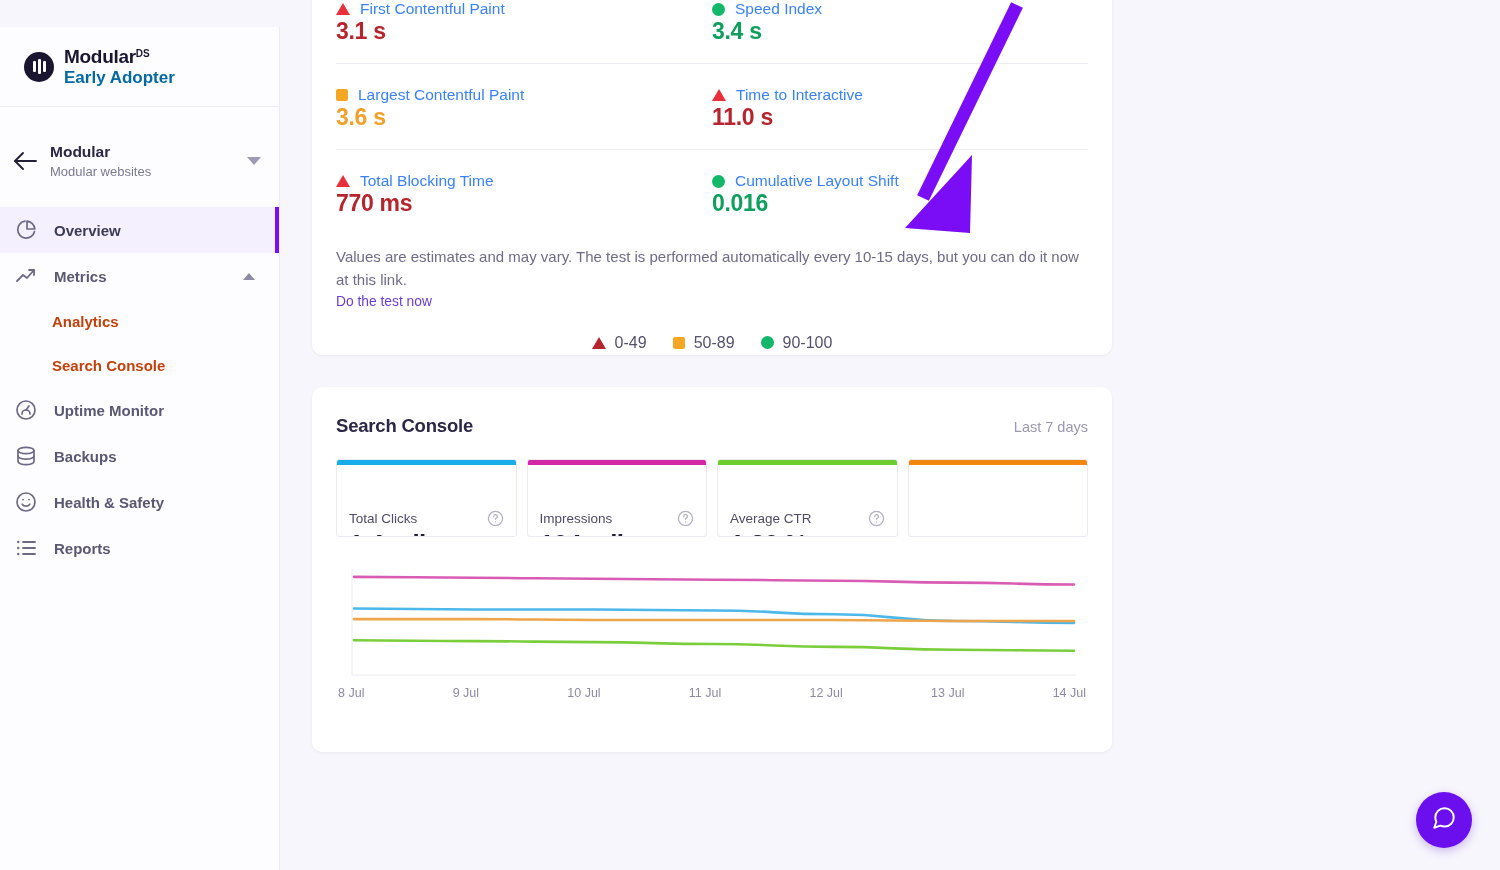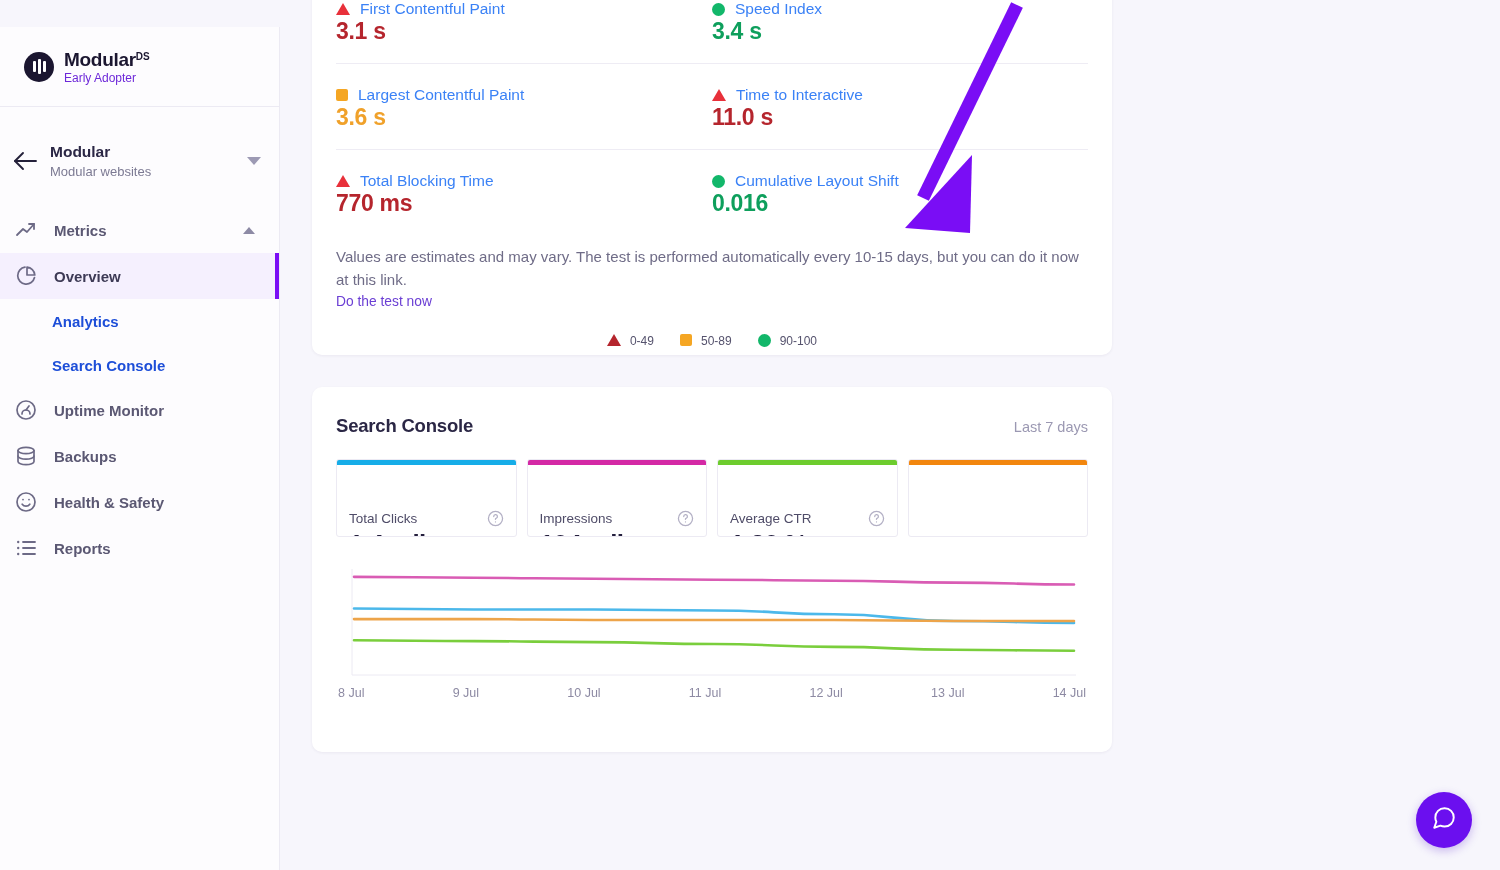--- a/index.html
+++ b/index.html
@@ -31,21 +31,21 @@
   }
   .brand-logo i { display:block; width:3px; background:#fff; border-radius:1px; }
   .brand-logo i:nth-child(1){ height:11px; }
   .brand-logo i:nth-child(2){ height:15px; }
   .brand-logo i:nth-child(3){ height:11px; }
   .brand-text { line-height: 1; }
   .brand-name {
     font-size: 19px; font-weight: 700; color: #1b1630; letter-spacing: -0.3px;
   }
   .brand-sup { font-size: 10px; font-weight: 700; vertical-align: super; letter-spacing: 0; }
-  .brand-sub { font-size: 12px; color: #6d28d9; font-weight: 400; margin-top: 3px; }
+  .brand-sub { font-size: 17px; color: #0369a1; font-weight: 700; margin-top: 3px; }
 
   .site-switch {
     height: 64px; display: flex; align-items: center; padding: 0 18px 0 10px; margin-top: 22px;
     cursor: pointer; gap: 10px;
   }
   .back-arrow { width: 30px; height: 24px; flex: none; color: #24203a; }
   .site-info { flex: 1; line-height: 1.25; }
   .site-name { font-size: 15.5px; font-weight: 700; color: #2b2745; }
   .site-sub { font-size: 13px; color: #7c7a93; margin-top: 2px; }
   .caret-down {
@@ -65,21 +65,21 @@
     width: 4px; background: #7a0df5;
   }
   .nav-icon { width: 24px; height: 24px; flex: none; color: #6d6a86; }
   .nav-caret {
     margin-left: auto; margin-right: 24px; width: 0; height: 0;
     border-left: 6px solid transparent; border-right: 6px solid transparent;
     border-bottom: 7px solid #8d8aa5;
   }
   .nav-sub {
     height: 44px; display: flex; align-items: center; padding-left: 52px;
-    font-size: 15px; color: #1d4ed8; font-weight: 600; cursor: pointer;
+    font-size: 15px; color: #c2410c; font-weight: 600; cursor: pointer;
   }
 
   
   .main { flex: 1; position: relative; height: 870px; }
   .card {
     position: absolute; left: 32px; width: 800px;
     background: #fff; border-radius: 10px;
     box-shadow: 0 1px 3px rgba(30,20,70,0.06);
   }
 
@@ -103,21 +103,21 @@
   .v-green { color: #0e9f5c; }
 
   .perf-note {
     font-size: 15px; color: #6f6c87; padding-top: 10px; line-height: 1.55;
   }
   .perf-link { color: #6b3fd4; font-size: 13.8px; display: inline-block; cursor: pointer; }
   .legend {
     display: flex; justify-content: center; gap: 26px; align-items: center;
     margin-top: 24px;
   }
-  .legend-item { display: flex; align-items: flex-start; gap: 9px; font-size: 12px; color: #55526d; }
+  .legend-item { display: flex; align-items: center; gap: 9px; font-size: 16px; color: #55526d; }
 
   
   .sc-card { top: 387px; height: 365px; padding: 28px 24px 20px 24px; }
   .sc-head { display: flex; align-items: baseline; justify-content: space-between; }
   .sc-title { font-size: 18.5px; font-weight: 700; color: #2b2745; letter-spacing: -0.2px; }
   .sc-range { font-size: 14.5px; color: #9b98b2; }
 
   .stats { display: grid; grid-template-columns: repeat(4, 1fr); gap: 10px; margin-top: 22px; }
   .stat {
     border: 1px solid #eceaf3; border-radius: 3px; background: #fff;
@@ -179,39 +179,39 @@
       </span>
       <span class="site-info">
         <span class="site-name" style="display:block">Modular</span>
         <span class="site-sub" style="display:block">Modular websites</span>
       </span>
       <span class="caret-down"></span>
     </div>
 
     <nav class="nav">
 
+      <div class="nav-item active">
+        <span class="nav-icon">
+          <svg viewBox="0 0 24 24" fill="none" stroke="currentColor" stroke-width="1.7" stroke-linecap="round" stroke-linejoin="round" width="24" height="24">
+            <path d="M20.5 13.5A8.5 8.5 0 1 1 11 3.2"></path>
+              <path d="M13 3.2a8.5 8.5 0 0 1 7.8 7.8H13z"></path>
+          </svg>
+        </span>
+        <span>Overview</span>
+      </div>
+
       <div class="nav-item">
         <span class="nav-icon">
           <svg viewBox="0 0 24 24" fill="none" stroke="currentColor" stroke-width="1.8" stroke-linecap="round" stroke-linejoin="round" width="24" height="24">
             <polyline points="3,17 9,11 13,14 20,6"></polyline>
               <polyline points="15,6 20,6 20,11"></polyline>
           </svg>
         </span>
         <span>Metrics</span>
         <span class="nav-caret"></span>
-      </div>
-
-      <div class="nav-item active">
-        <span class="nav-icon">
-          <svg viewBox="0 0 24 24" fill="none" stroke="currentColor" stroke-width="1.7" stroke-linecap="round" stroke-linejoin="round" width="24" height="24">
-            <path d="M20.5 13.5A8.5 8.5 0 1 1 11 3.2"></path>
-              <path d="M13 3.2a8.5 8.5 0 0 1 7.8 7.8H13z"></path>
-          </svg>
-        </span>
-        <span>Overview</span>
       </div>
 
       <div class="nav-sub">
         <span>Analytics</span>
       </div>
 
       <div class="nav-sub">
         <span>Search Console</span>
       </div>
 

